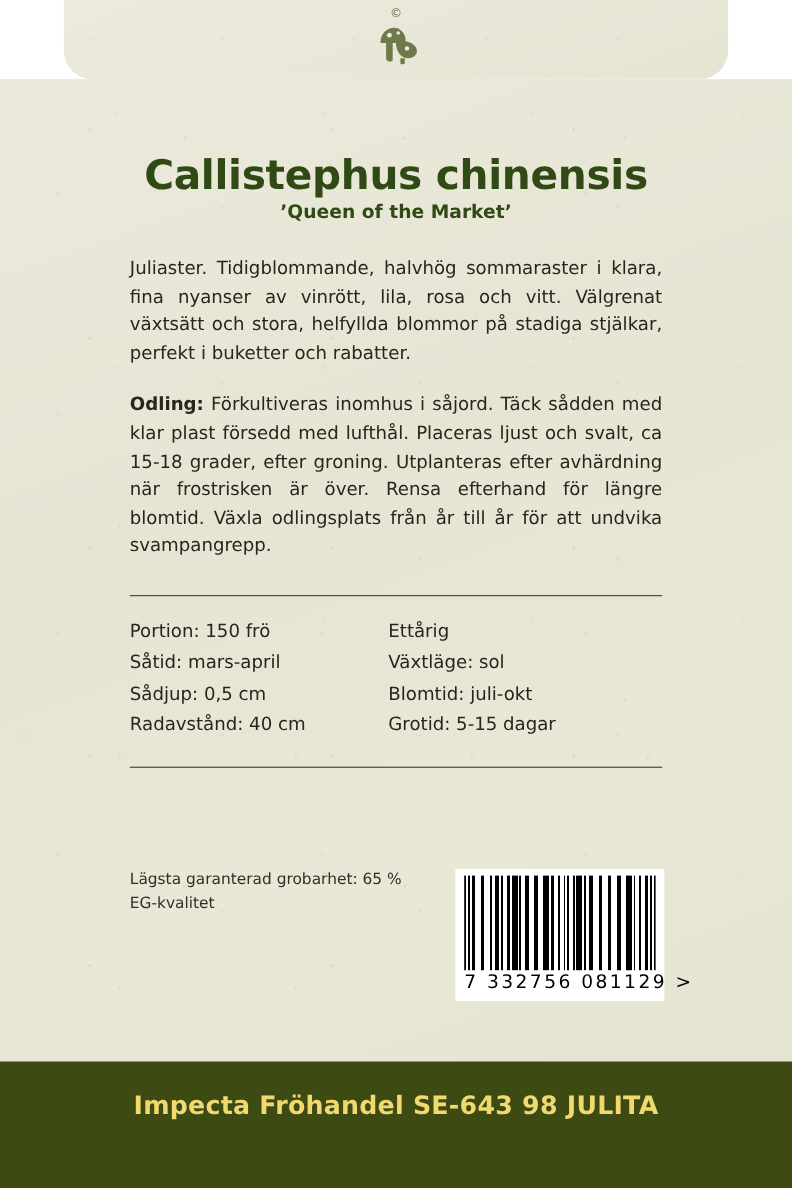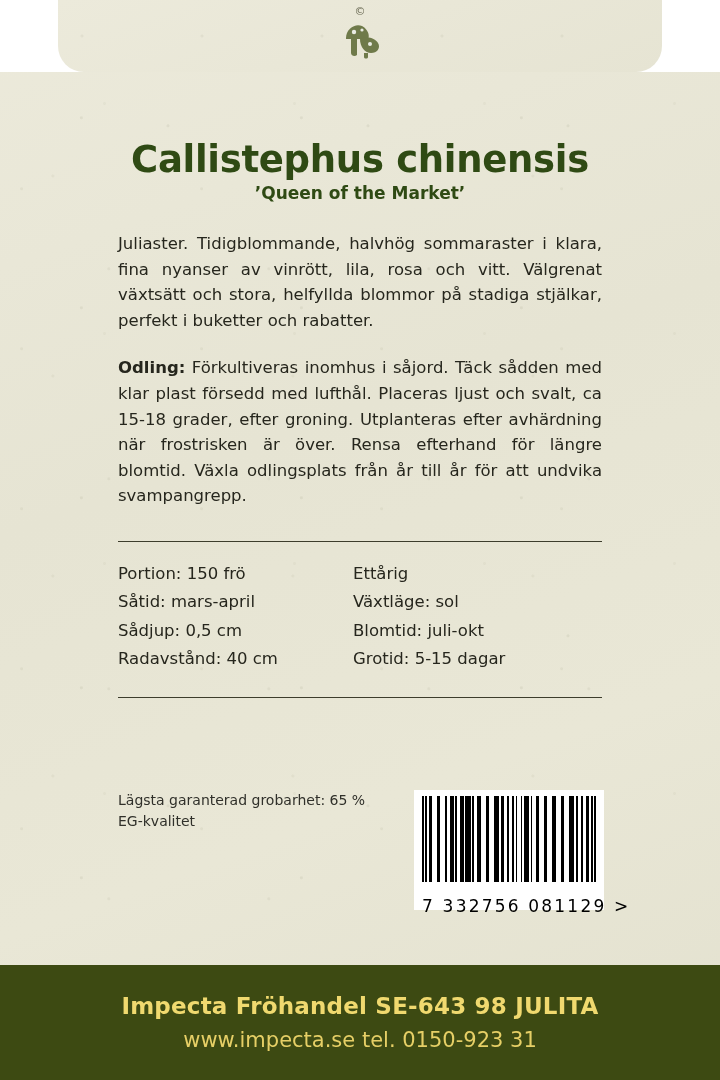--- a/index.html
+++ b/index.html
@@ -162,21 +162,21 @@
     padding: 6px 8px 2px 8px;
     box-sizing: border-box;
   }
   .barcode-bars {
     height: 86px;
     width: 100%;
     background-repeat: repeat-x;
     background-size: 100% 100%;
   }
   .barcode-digits {
-    margin-top: 14px;
+    margin-top: 1px;
     font-family: "DejaVu Sans", sans-serif;
     font-size: 17px;
     letter-spacing: 2.2px;
     color: #000;
     text-align: center;
     white-space: nowrap;
   }
 
   
   .footer {
@@ -269,16 +269,15 @@
   <div class="barcode-box">
     <div class="barcode-bars" style="background: linear-gradient(to right, rgb(0, 0, 0) 0%, rgb(0, 0, 0) 0.961538%, rgb(255, 255, 255) 0.961538%, rgb(255, 255, 255) 1.92308%, rgb(0, 0, 0) 1.92308%, rgb(0, 0, 0) 2.88462%, rgb(255, 255, 255) 2.88462%, rgb(255, 255, 255) 3.84615%, rgb(0, 0, 0) 3.84615%, rgb(0, 0, 0) 5.76923%, rgb(255, 255, 255) 5.76923%, rgb(255, 255, 255) 8.65385%, rgb(0, 0, 0) 8.65385%, rgb(0, 0, 0) 10.5769%, rgb(255, 255, 255) 10.5769%, rgb(255, 255, 255) 13.4615%, rgb(0, 0, 0) 13.4615%, rgb(0, 0, 0) 14.4231%, rgb(255, 255, 255) 14.4231%, rgb(255, 255, 255) 16.3462%, rgb(0, 0, 0) 16.3462%, rgb(0, 0, 0) 18.2692%, rgb(255, 255, 255) 18.2692%, rgb(255, 255, 255) 19.2308%, rgb(0, 0, 0) 19.2308%, rgb(0, 0, 0) 20.1923%, rgb(255, 255, 255) 20.1923%, rgb(255, 255, 255) 22.1154%, rgb(0, 0, 0) 22.1154%, rgb(0, 0, 0) 24.0385%, rgb(255, 255, 255) 24.0385%, rgb(255, 255, 255) 25%, rgb(0, 0, 0) 25%, rgb(0, 0, 0) 27.8846%, rgb(255, 255, 255) 27.8846%, rgb(255, 255, 255) 28.8462%, rgb(0, 0, 0) 28.8462%, rgb(0, 0, 0) 29.8077%, rgb(255, 255, 255) 29.8077%, rgb(255, 255, 255) 31.7308%, rgb(0, 0, 0) 31.7308%, rgb(0, 0, 0) 33.6538%, rgb(255, 255, 255) 33.6538%, rgb(255, 255, 255) 36.5385%, rgb(0, 0, 0) 36.5385%, rgb(0, 0, 0) 38.4615%, rgb(255, 255, 255) 38.4615%, rgb(255, 255, 255) 41.3462%, rgb(0, 0, 0) 41.3462%, rgb(0, 0, 0) 44.2308%, rgb(255, 255, 255) 44.2308%, rgb(255, 255, 255) 45.1923%, rgb(0, 0, 0) 45.1923%, rgb(0, 0, 0) 47.1154%, rgb(255, 255, 255) 47.1154%, rgb(255, 255, 255) 49.0385%, rgb(0, 0, 0) 49.0385%, rgb(0, 0, 0) 50%, rgb(255, 255, 255) 50%, rgb(255, 255, 255) 51.9231%, rgb(0, 0, 0) 51.9231%, rgb(0, 0, 0) 52.8846%, rgb(255, 255, 255) 52.8846%, rgb(255, 255, 255) 53.8462%, rgb(0, 0, 0) 53.8462%, rgb(0, 0, 0) 54.8077%, rgb(255, 255, 255) 54.8077%, rgb(255, 255, 255) 56.7308%, rgb(0, 0, 0) 56.7308%, rgb(0, 0, 0) 57.6923%, rgb(255, 255, 255) 57.6923%, rgb(255, 255, 255) 58.6538%, rgb(0, 0, 0) 58.6538%, rgb(0, 0, 0) 61.5385%, rgb(255, 255, 255) 61.5385%, rgb(255, 255, 255) 62.5%, rgb(0, 0, 0) 62.5%, rgb(0, 0, 0) 63.4615%, rgb(255, 255, 255) 63.4615%, rgb(255, 255, 255) 65.3846%, rgb(0, 0, 0) 65.3846%, rgb(0, 0, 0) 67.3077%, rgb(255, 255, 255) 67.3077%, rgb(255, 255, 255) 70.1923%, rgb(0, 0, 0) 70.1923%, rgb(0, 0, 0) 72.1154%, rgb(255, 255, 255) 72.1154%, rgb(255, 255, 255) 75%, rgb(0, 0, 0) 75%, rgb(0, 0, 0) 76.9231%, rgb(255, 255, 255) 76.9231%, rgb(255, 255, 255) 79.8077%, rgb(0, 0, 0) 79.8077%, rgb(0, 0, 0) 81.7308%, rgb(255, 255, 255) 81.7308%, rgb(255, 255, 255) 84.6154%, rgb(0, 0, 0) 84.6154%, rgb(0, 0, 0) 87.5%, rgb(255, 255, 255) 87.5%, rgb(255, 255, 255) 88.4615%, rgb(0, 0, 0) 88.4615%, rgb(0, 0, 0) 89.4231%, rgb(255, 255, 255) 89.4231%, rgb(255, 255, 255) 91.3462%, rgb(0, 0, 0) 91.3462%, rgb(0, 0, 0) 92.3077%, rgb(255, 255, 255) 92.3077%, rgb(255, 255, 255) 94.2308%, rgb(0, 0, 0) 94.2308%, rgb(0, 0, 0) 96.1538%, rgb(255, 255, 255) 96.1538%, rgb(255, 255, 255) 97.1154%, rgb(0, 0, 0) 97.1154%, rgb(0, 0, 0) 98.0769%, rgb(255, 255, 255) 98.0769%, rgb(255, 255, 255) 99.0385%, rgb(0, 0, 0) 99.0385%, rgb(0, 0, 0) 100%);"></div>
     <div class="barcode-digits">
       <span>7 332756 081129</span>
       <span>&gt;</span>
     </div>
   </div>
 
   <div class="footer">
     <div class="footer-line1">Impecta Fröhandel SE-643 98 JULITA</div>
-    <div class="footer-line2">www.impecta.se tel. 0150-923 31</div>
   </div>
 
 </div>
 
 </body></html>

